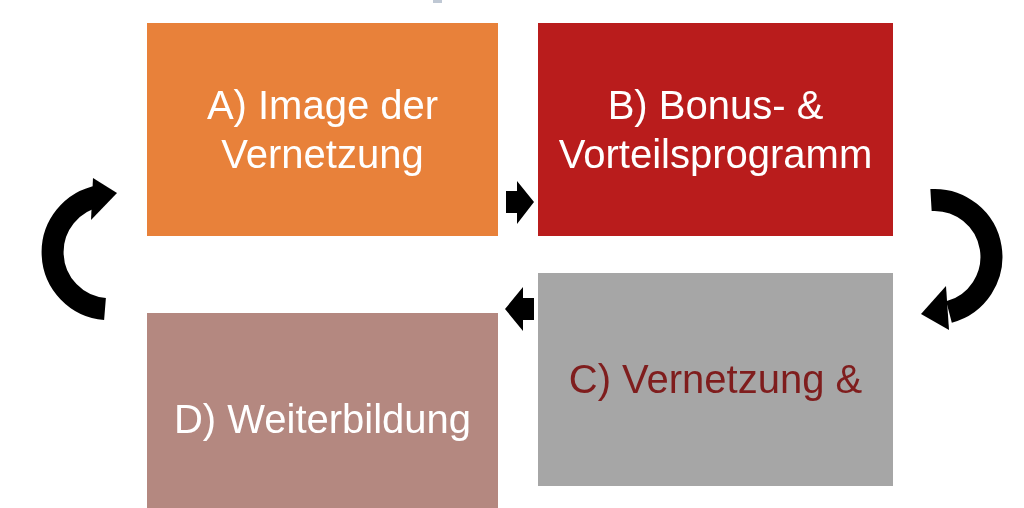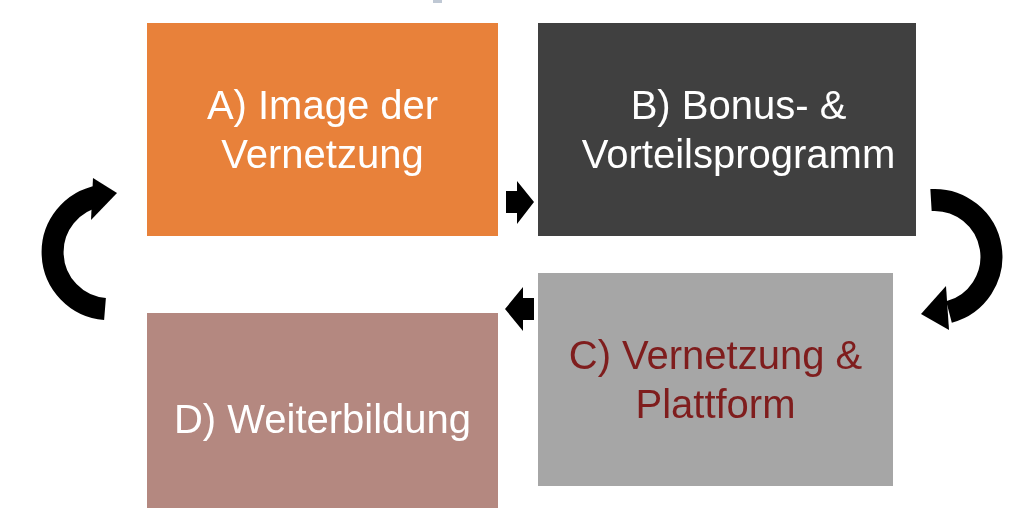--- a/index.html
+++ b/index.html
@@ -46,28 +46,27 @@
 
 <div class="stage">
 
   <div class="speck" style="background-color: rgb(169, 182, 198);"></div>
 
   <div class="box" id="box-a" style="background-color: rgb(232, 129, 58); color: rgb(255, 255, 255); text-align: right;">
     <span>A) Image der</span>
     <span>Vernetzung</span>
   </div>
 
-  <div class="box" id="box-b" style="background-color: #404040; color: rgb(255, 255, 255); padding-left: 23px;">
+  <div class="box" id="box-b" style="background-color: #b91c1c; color: rgb(255, 255, 255);">
     <span>B) Bonus- &amp;</span>
     <span>Vorteilsprogramm</span>
   </div>
 
   <div class="box" id="box-c" style="background-color: rgb(166, 166, 166); color: #7f1d1d;">
     <span>C) Vernetzung &amp;</span>
-    <span>Plattform</span>
   </div>
 
   <div class="box" id="box-d" style="background-color: rgb(180, 136, 128); color: rgb(255, 255, 255); margin-top: 40px;">
     <span>D) Weiterbildung</span>
   </div>
 
   <svg class="arrows-layer" viewBox="0 0 1024 508">
 
     <polygon points="506,191 517,191 517,181 534,202 517,224 517,213 506,213" fill="#000000"></polygon>
 

